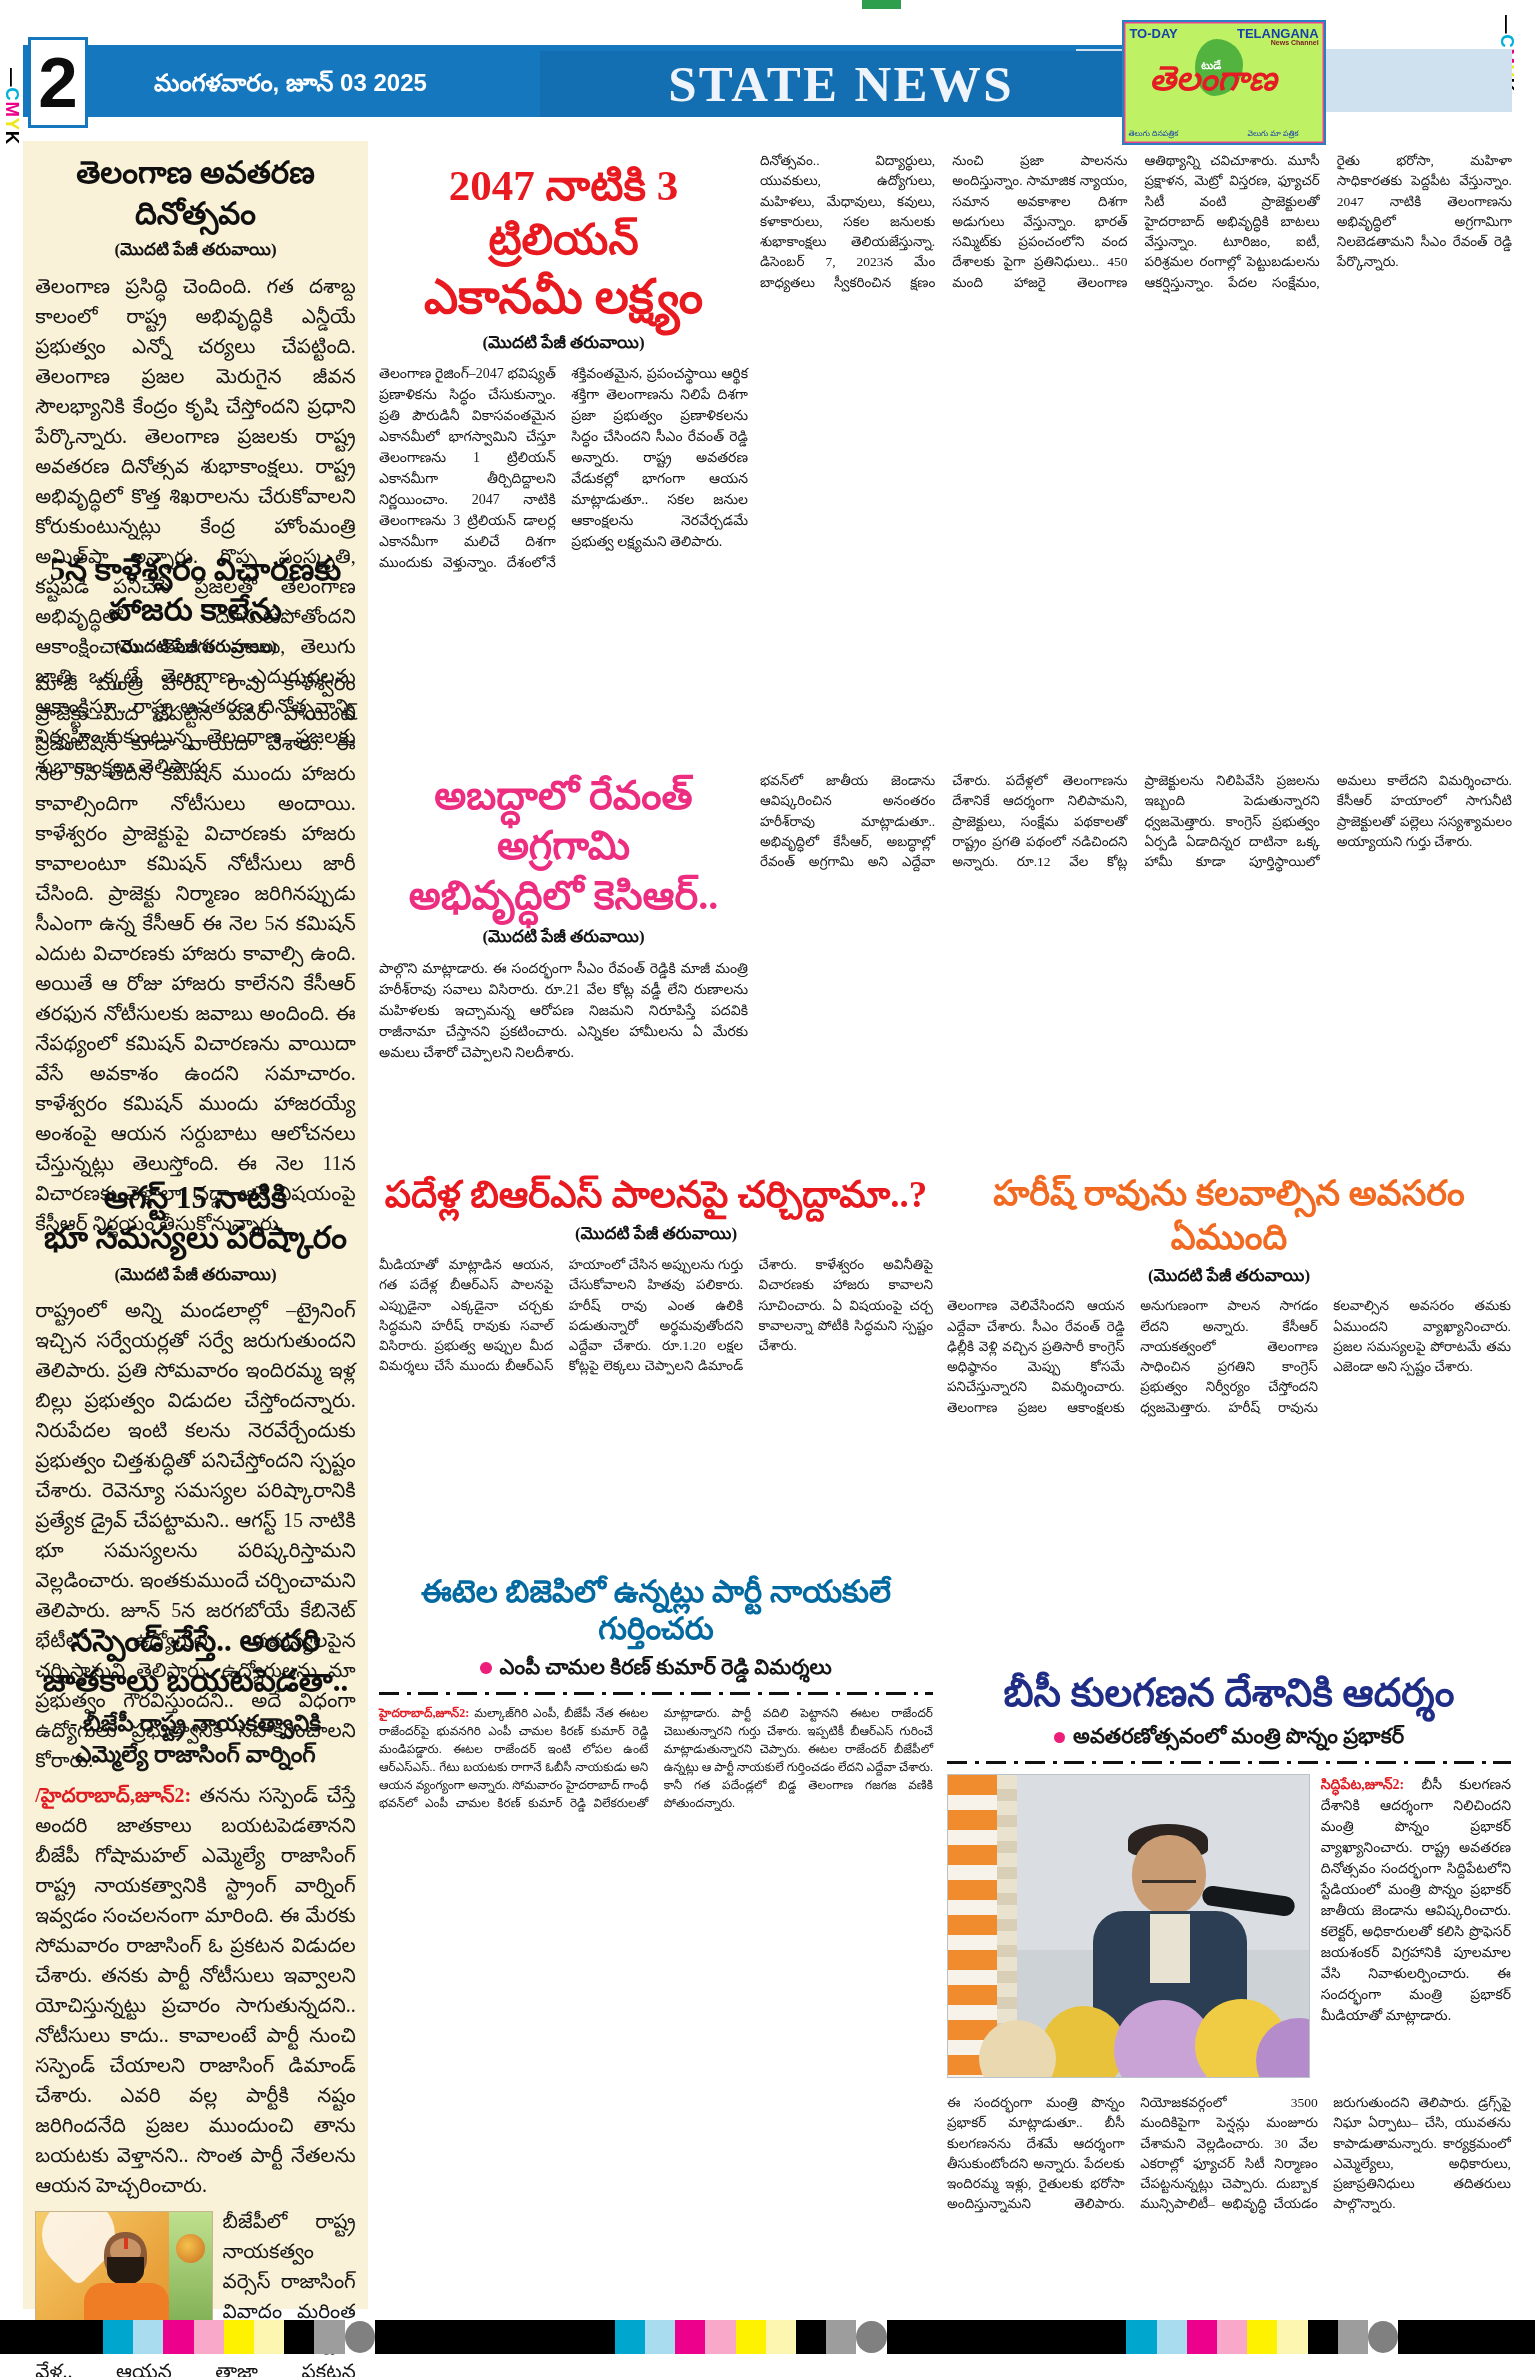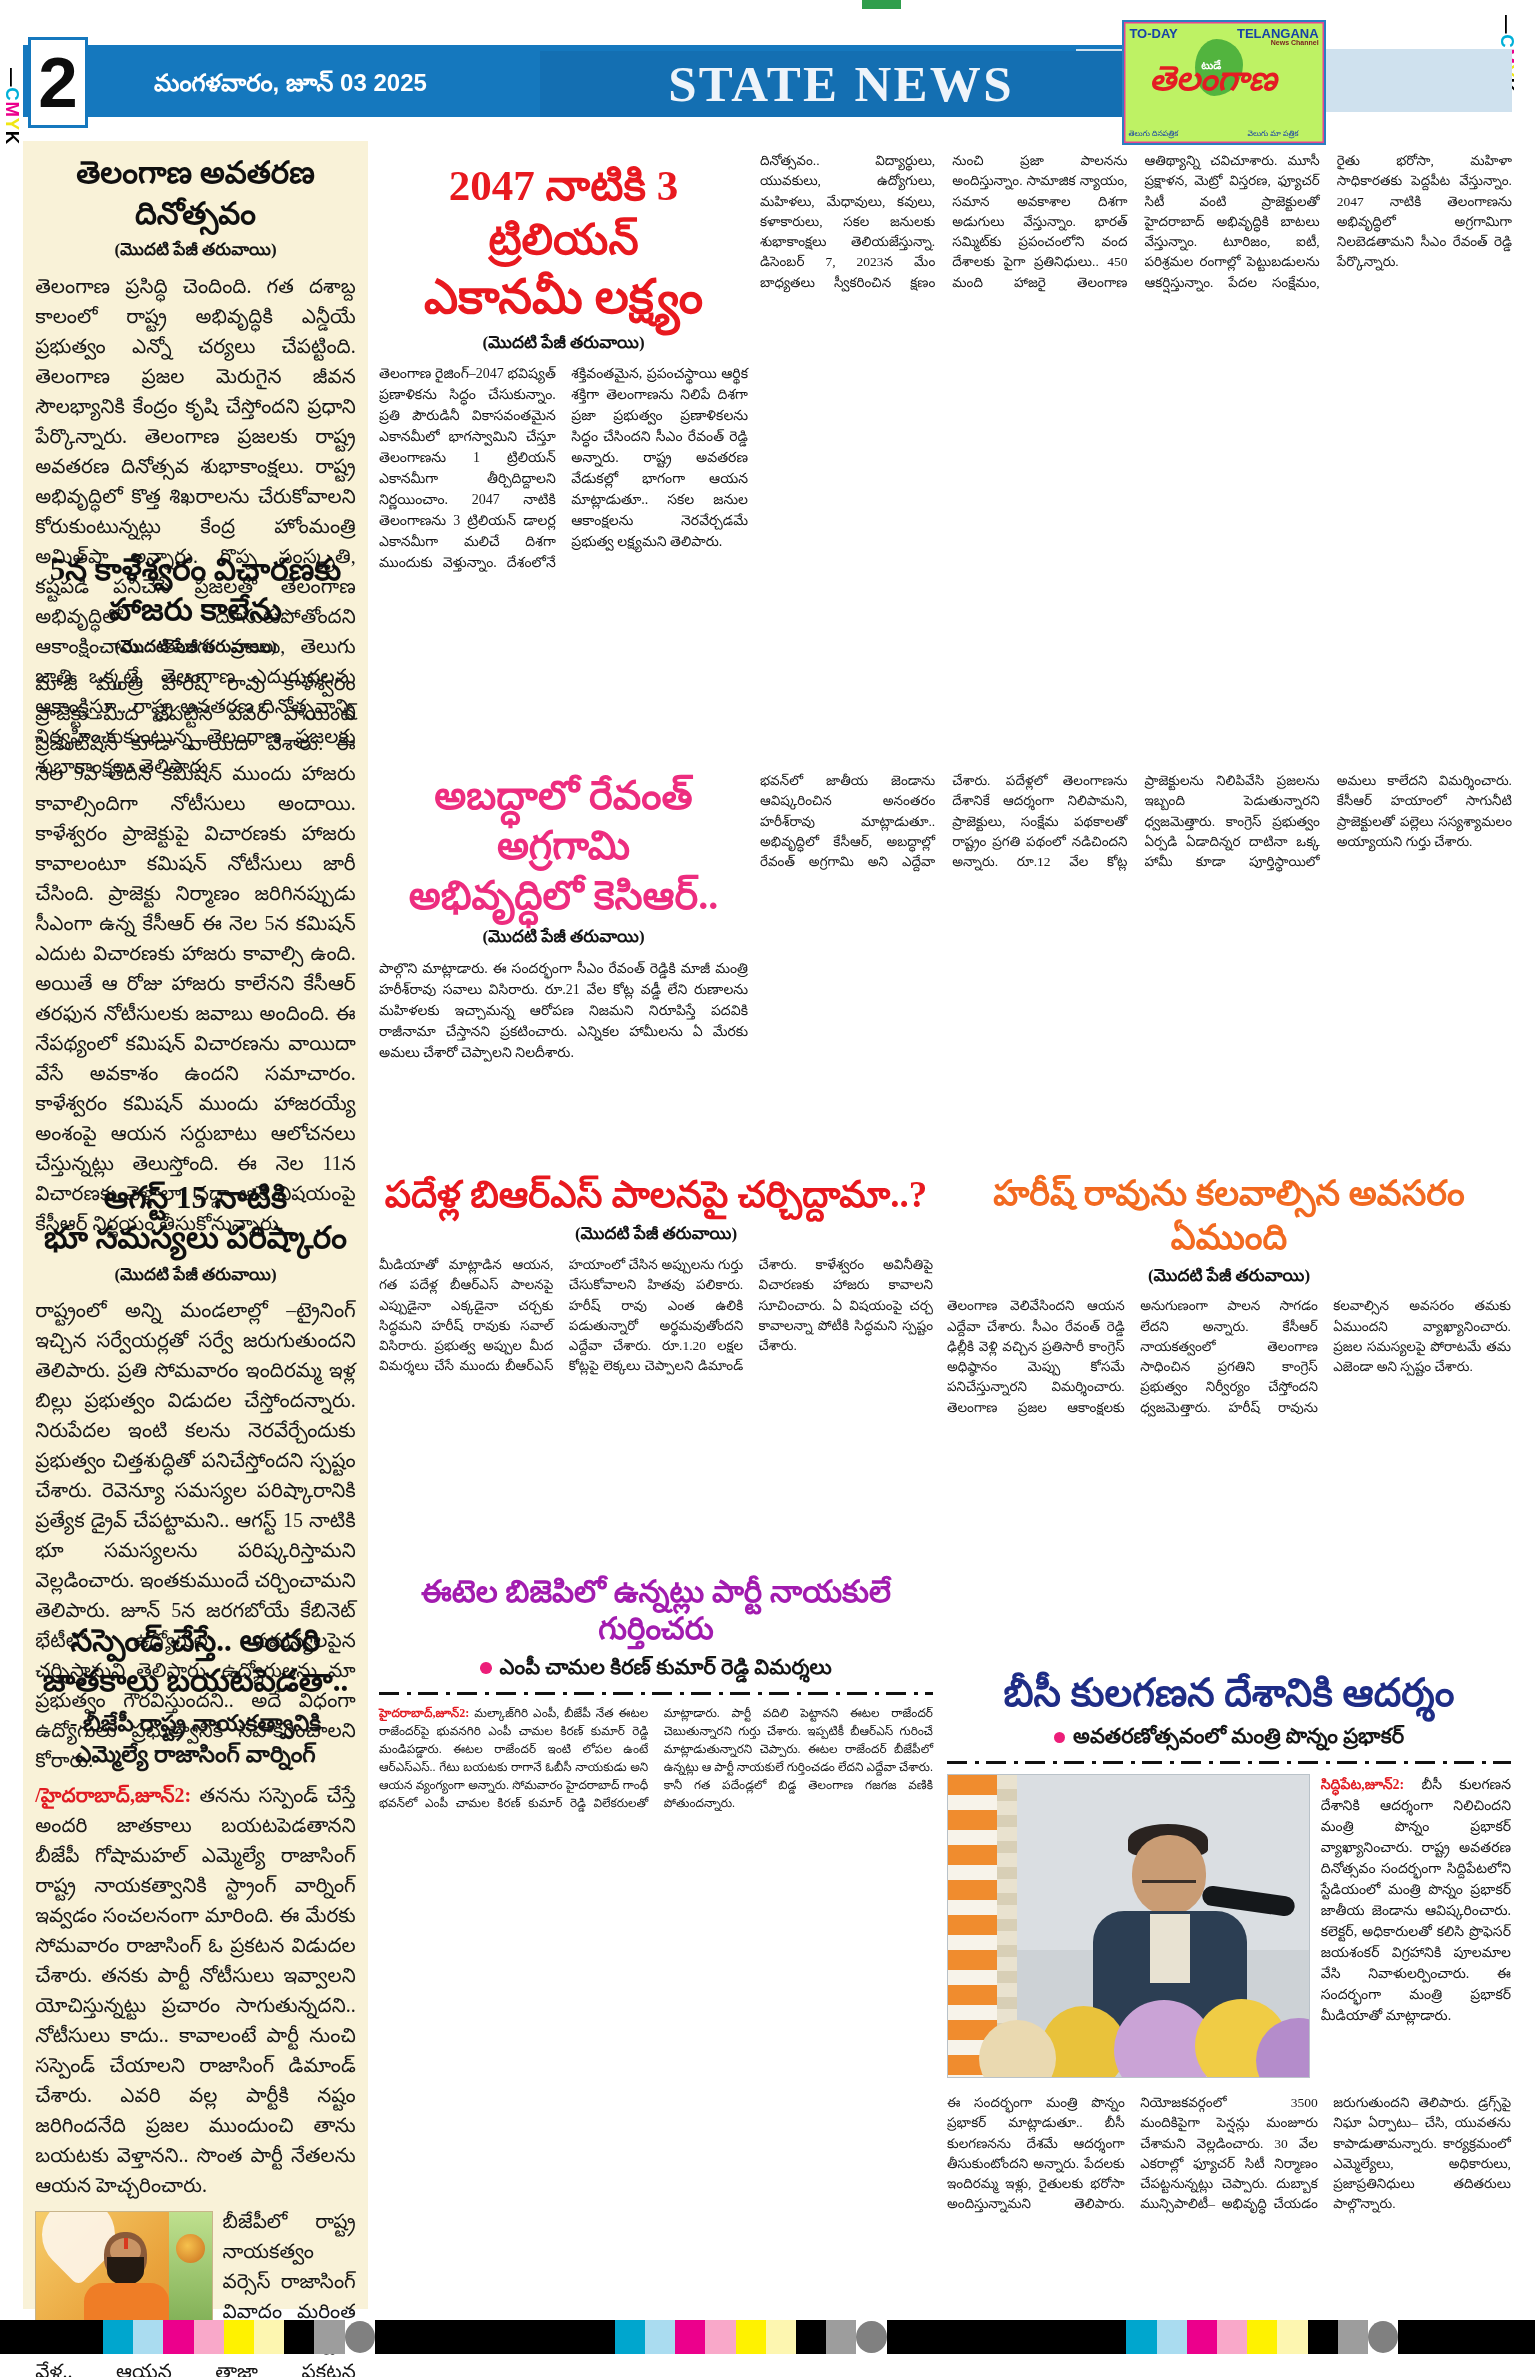--- a/index.html
+++ b/index.html
@@ -53,21 +53,21 @@
   .left-col{position:absolute;left:23px;top:141px;width:345px;height:2168px;background:#f9f2d8;
             box-sizing:border-box;padding:12.3px 12.3px 7.7px;display:flex;flex-direction:column;}
   .left-col .h1{font-weight:bold;font-size:31px;text-align:center;line-height:1.3;color:#101010;}
   .art-block{margin-bottom:10.8px;}
 
   
   .band{position:absolute;box-sizing:border-box;}
   .h-red{color:#e8191f;font-weight:bold;text-align:center;line-height:1.25;}
   .h-pink{color:#ed2d7f;font-weight:bold;text-align:center;line-height:1.25;}
   .h-orange{color:#f26a21;font-weight:bold;text-align:center;line-height:1.25;}
-  .h-purple{color:#a21caf;font-weight:bold;text-align:center;line-height:1.2;}
+  .h-purple{color:#0369a1;font-weight:bold;text-align:center;line-height:1.2;}
   .h-navy{color:#1f2d86;font-weight:bold;text-align:center;line-height:1.2;}
   .cols2{column-count:2;column-gap:15.4px;}
   .cols3{column-count:3;column-gap:15.4px;}
   .cols4{column-count:4;column-gap:17px;}
 
   
   .rs-photo{float:left;width:176px;height:117px;margin:4.6px 9.3px 4.6px 0;position:relative;overflow:hidden;
             background:linear-gradient(135deg,#f6cd6a,#e9a23b 60%,#dd8f2c);border:0.8px solid #c8b48a;}
   .rs-lotus{position:absolute;left:6.2px;top:-14px;width:73px;height:73px;background:#fdf6ec;
             border-radius:50% 50% 10% 50%;transform:rotate(45deg);opacity:.9;}

